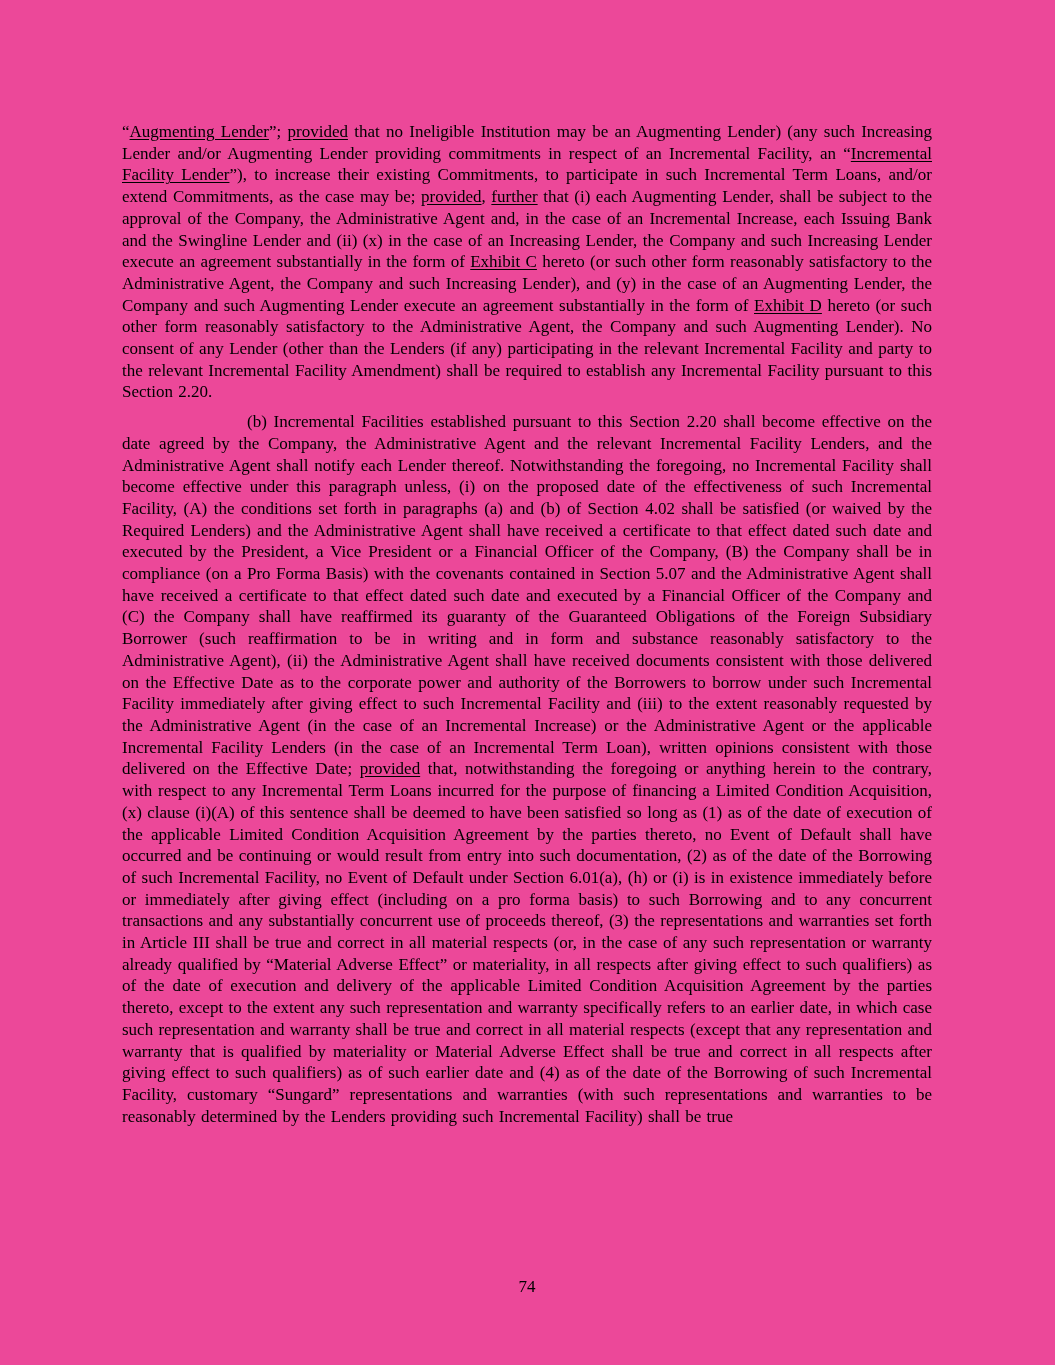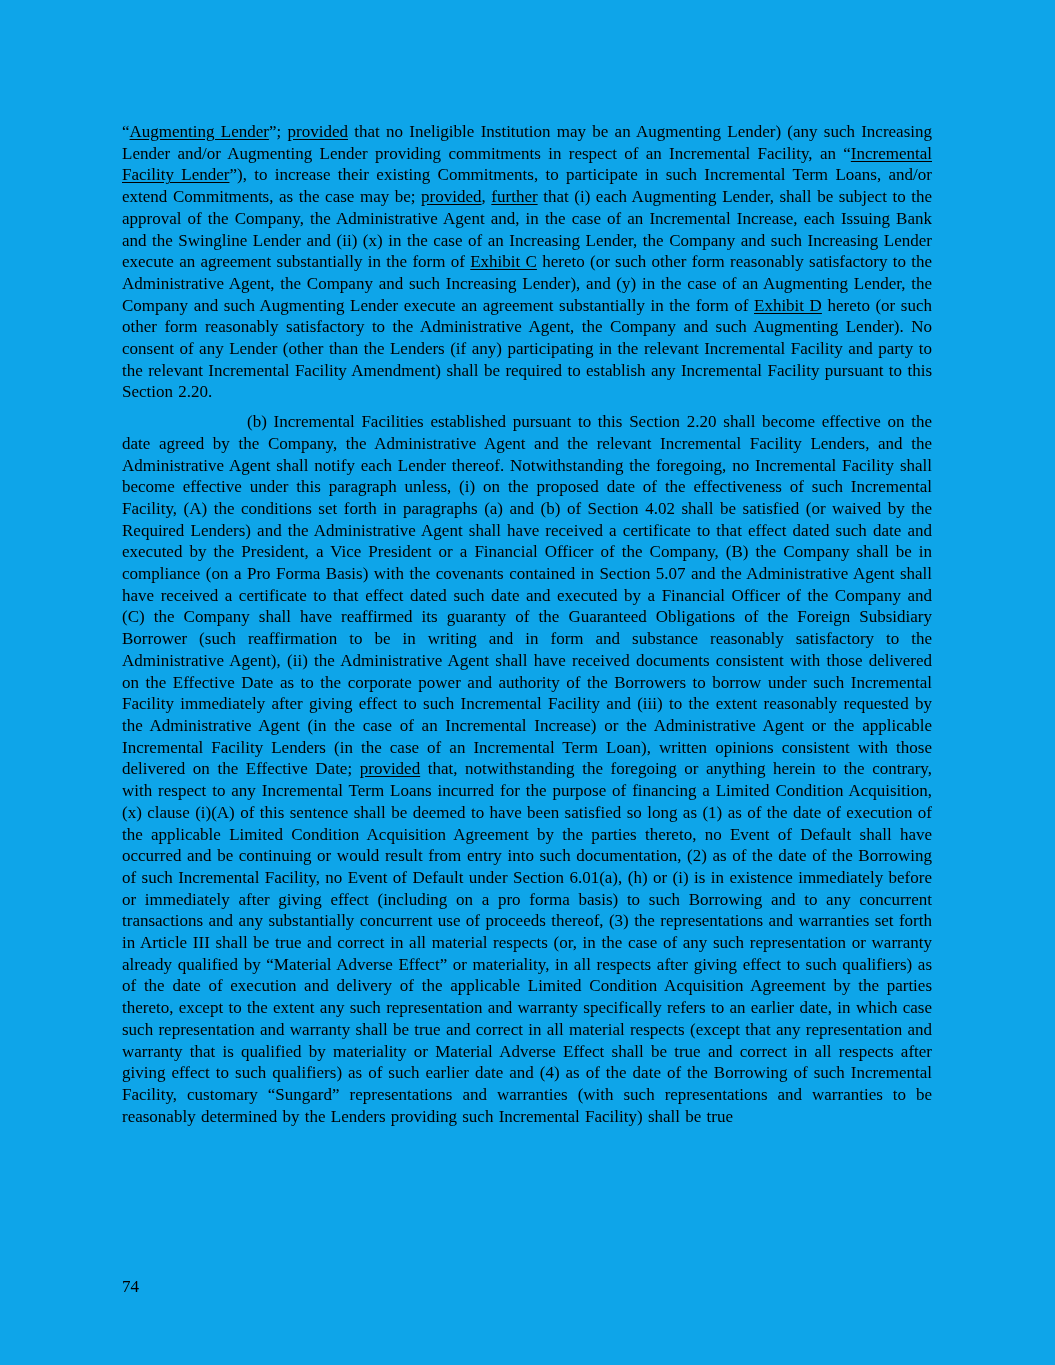--- a/index.html
+++ b/index.html
@@ -10,21 +10,21 @@
     width: 1055px;
     height: 1365px;
     background: #ffffff;
     position: relative;
     font-family: "Liberation Serif", "DejaVu Serif", serif;
     color: #000000;
   }
   .page {
     position: absolute;
     inset: 0;
-    background: #0ea5e9;
+    background: #ec4899;
     overflow: hidden;
   }
   .text-block {
     position: absolute;
     left: 122px;
     top: 121px;
     width: 810px;
     font-size: 17px;
     line-height: 21.7px;
     text-align: justify;
@@ -41,20 +41,21 @@
   }
   .u {
     text-decoration: underline;
     text-underline-offset: 2px;
   }
   .footer {
     position: absolute;
     left: 122px;
     top: 1276px;
     width: 810px;
+    text-align: center;
     font-size: 17px;
     line-height: 21.7px;
   }
 </style>
 </head>
 <body>
 
 <div class="page">
   <div class="text-block">
     <p class="para"><span>“</span><span class="u">Augmenting Lender</span><span>”; </span><span class="u">provided</span><span> that no Ineligible Institution may be an Augmenting Lender) (any such Increasing Lender and/or Augmenting Lender providing commitments in respect of an Incremental Facility, an “</span><span class="u">Incremental Facility Lender</span><span>”), to increase their existing Commitments, to participate in such Incremental Term Loans, and/or extend Commitments, as the case may be; </span><span class="u">provided</span><span>, </span><span class="u">further</span><span> that (i) each Augmenting Lender, shall be subject to the approval of the Company, the Administrative Agent and, in the case of an Incremental Increase, each Issuing Bank and the Swingline Lender and (ii) (x) in the case of an Increasing Lender, the Company and such Increasing Lender execute an agreement substantially in the form of </span><span class="u">Exhibit C</span><span> hereto (or such other form reasonably satisfactory to the Administrative Agent, the Company and such Increasing Lender), and (y) in the case of an Augmenting Lender, the Company and such Augmenting Lender execute an agreement substantially in the form of </span><span class="u">Exhibit D</span><span> hereto (or such other form reasonably satisfactory to the Administrative Agent, the Company and such Augmenting Lender).  No consent of any Lender (other than the Lenders (if any) participating in the relevant Incremental Facility and party to the relevant Incremental Facility Amendment) shall be required to establish any Incremental Facility pursuant to this Section 2.20.</span></p>

